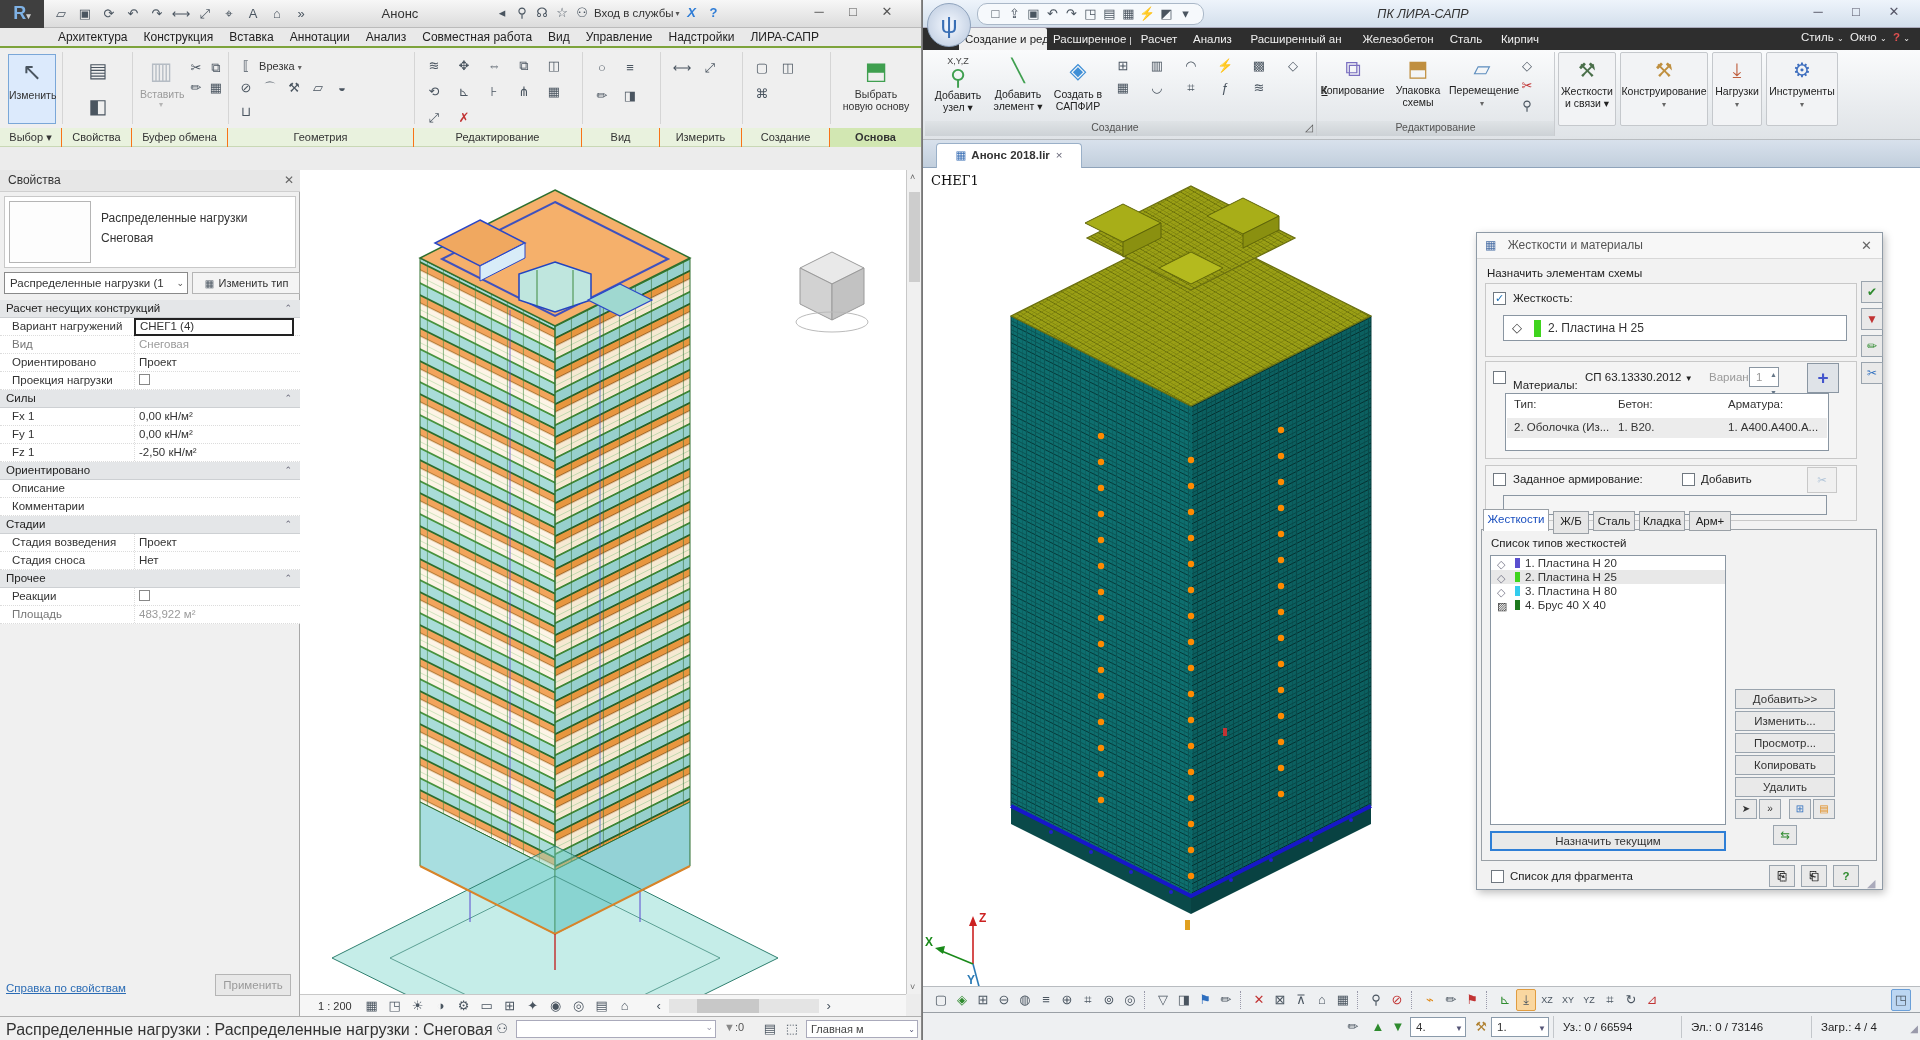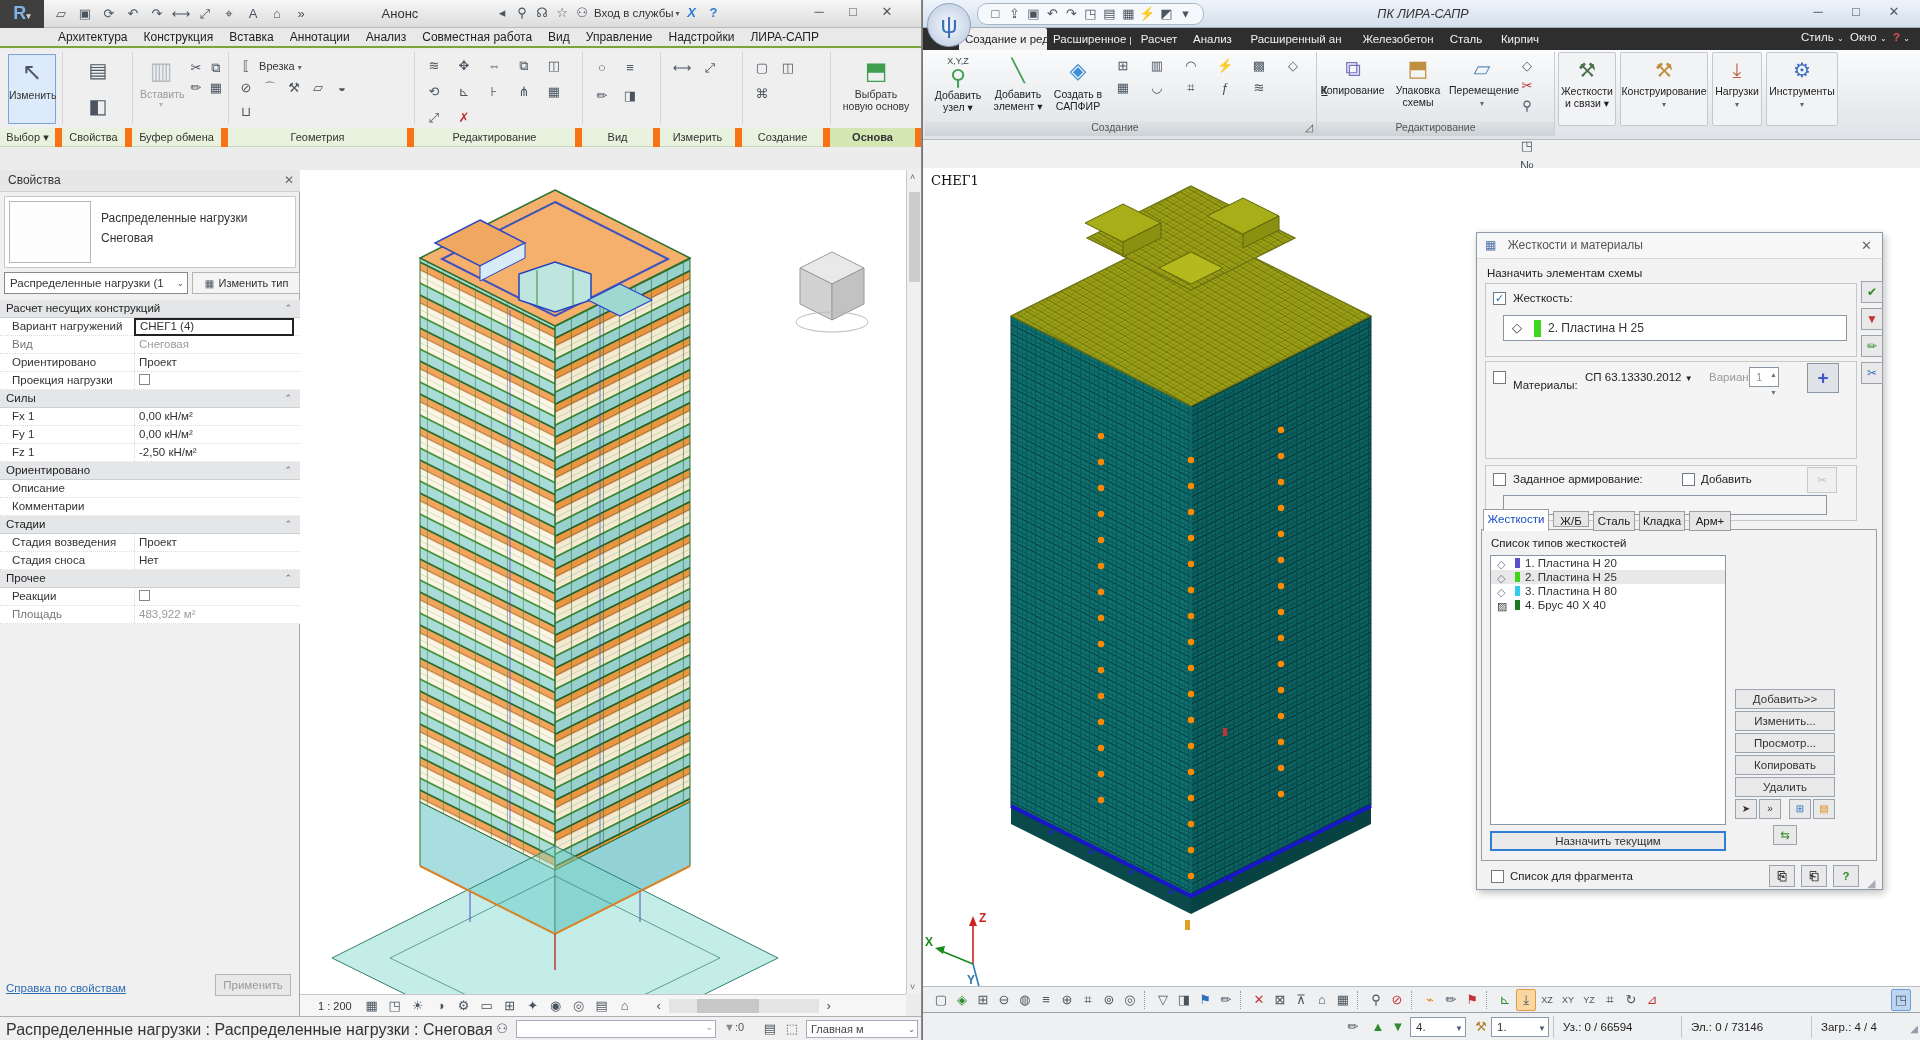--- a/index.html
+++ b/index.html
@@ -30,21 +30,21 @@
   .rv-tabs { position:absolute; left:0; top:28px; width:922px; height:20px; background:#e9e9e9;
     border-bottom:2px solid #7da33b; display:flex; align-items:center; padding-left:50px; }
   .rv-tab { padding:0 8px; font-size:12px; color:#222; height:20px; line-height:20px; }
   .rv-ribbon { position:absolute; left:0; top:50px; width:922px; height:78px; background:#efefef; }
   .rv-panel-sep { position:absolute; top:2px; height:72px; width:1px; background:#d5d5d5; }
   .bigbtn { position:absolute; text-align:center; font-size:10.5px; color:#333; }
   .bigbtn .bicon { display:block; font-size:24px; line-height:34px; color:#4a5560; }
   .rv-labels { position:absolute; left:0; top:128px; width:922px; height:19px;
     background:#e9f2de; border-bottom:1px solid #c9d8b5; display:flex; }
   .rv-label-cell { height:19px; line-height:18px; text-align:center; font-size:11px;
-    color:#333; border-right:7px solid #f97316; overflow:hidden; white-space:nowrap; }
+    color:#333; border-right:1px solid #f97316; overflow:hidden; white-space:nowrap; }
   .rv-mode { position:absolute; left:0; top:147px; width:922px; height:23px; background:#edf5e3;
     border-bottom:1px solid #c5c5c5; line-height:22px; padding-left:12px; color:#9baa9b; }
   
   #props { position:absolute; left:0; top:170px; width:300px; height:846px; background:#f0f0f0;
     border-right:1px solid #a8a8a8; }
   .pp-head { position:absolute; left:0; top:0; width:300px; height:22px; background:#e7e7e7;
     border-bottom:1px solid #cfcfcf; line-height:21px; padding-left:8px; color:#333; }
   .pp-head .x { position:absolute; right:6px; top:0; color:#666; }
   .pp-preview { position:absolute; left:4px; top:26px; width:292px; height:72px; background:#fff;
     border:1px solid #c8c8c8; }
@@ -623,20 +623,25 @@
     <div class="li-panelbtn" style="left:789px;width:50px">
       <span class="bicon" style="color:#bf5f3f">⤓</span>
       <span>Нагрузки</span><br><span style="font-size:8px;color:#666">▾</span>
     </div>
     <div class="li-panelbtn" style="left:843px;width:72px">
       <span class="bicon" style="color:#3f6fbf">⚙</span>
       <span>Инструменты</span><br><span style="font-size:8px;color:#666">▾</span>
     </div>
   </div>
 
+  <div class="li-docbar">
+    <div class="li-doctab">
+      <span class="di">▦</span><span>Анонс 2018.lir</span><span class="x">×</span>
+    </div>
+  </div>
 
   <div id="li-view">
     <div class="li-viewlabel">СНЕГ1</div>
     <svg width="998" height="818" viewBox="0 0 998 818">
       <defs>
         <pattern id="mL" width="9" height="9" patternUnits="userSpaceOnUse" patternTransform="skewY(26.6)">
           <rect width="9" height="9" fill="#0e6f6f"></rect>
           <path d="M0 0H9 M0 4.5H9" stroke="#053636" stroke-width="0.9"></path>
           <path d="M0 0V9 M4.5 0V9" stroke="#0a5656" stroke-width="0.9"></path>
         </pattern>
@@ -770,20 +775,30 @@
       <div class="dlab" style="left:36px;top:146px">Материалы:</div>
       <div class="dlab" style="left:108px;top:138px">
         <span>СП 63.13330.2012</span> <span style="font-size:8px">▼</span>
       </div>
       <div class="dlab" style="left:232px;top:138px;color:#999">Вариант</div>
       <div class="dfield" style="left:272px;top:134px;width:30px;height:20px;line-height:18px;padding-left:6px;color:#999">
         <span>1</span>
         <span class="abs" style="right:1px;top:-2px;font-size:7px;color:#678">▲<br>▼</span>
       </div>
       <div class="abs" style="left:330px;top:130px;width:32px;height:30px;background:#dfe3e8;border:1px solid #8a96a2;text-align:center;line-height:27px;font-size:19px;font-weight:bold;color:#4455cc">+</div>
+      <div class="dfield" style="left:28px;top:160px;width:324px;height:58px">
+        <span class="abs" style="left:8px;top:4px">Тип:</span>
+        <span class="abs" style="left:112px;top:4px">Бетон:</span>
+        <span class="abs" style="left:222px;top:4px">Арматура:</span>
+        <div class="abs" style="left:1px;top:24px;width:320px;height:20px;background:#ececec">
+          <span class="abs" style="left:7px;top:3px">2. Оболочка (Из...</span>
+          <span class="abs" style="left:111px;top:3px">1. В20.</span>
+          <span class="abs" style="left:221px;top:3px">1. А400.А400.А...</span>
+        </div>
+      </div>
 
       <div class="grp" style="left:8px;top:232px;width:372px;height:56px"></div>
       <span class="dcb" style="left:16px;top:240px"></span>
       <div class="dlab" style="left:36px;top:240px">Заданное армирование:</div>
       <span class="dcb" style="left:205px;top:240px"></span>
       <div class="dlab" style="left:224px;top:240px">Добавить</div>
       <div class="abs" style="left:330px;top:234px;width:30px;height:26px;background:#f0f0f0;border:1px solid #c8c8c8;text-align:center;line-height:24px;color:#b0c4d8">✂</div>
       <div class="dfield" style="left:26px;top:262px;width:324px;height:20px;background:#f5f5f5"></div>
 
       <div id="dlg-tabs"></div>
@@ -813,21 +828,21 @@
         </div>
       <div id="dlg-btns"></div>
       <div id="dlg-smallbtns"></div>
       <div class="abs" style="left:296px;top:592px;width:24px;height:20px;background:#e9e9e9;border:1px solid #9aa4ae;text-align:center;line-height:18px"><span class="g-green" id="dlg-refresh">⇆</span></div>
       <div class="abs" style="left:13px;top:598px;width:236px;height:20px;background:#e9e9e9;border:2px solid #2f7fd6;text-align:center;line-height:16px">Назначить текущим</div>
       <span class="dcb" style="left:14px;top:637px"></span>
       <div class="dlab" style="left:33px;top:637px">Список для фрагмента</div>
       <div id="dlg-footicons"></div>
       <div class="abs" style="left:390px;top:644px;color:#aab;font-size:11px">◢</div>
     <div class="dtab active" style="left: 6px; width: 66px; top: 276px;">Жесткости</div>
-        <div class="dtab" style="left: 76px; width: 36px; top: 278px; height: 16px;">Ж/Б</div>
+        <div class="dtab" style="left: 76px; width: 36px; top: 278px; height: 23px;">Ж/Б</div>
         <div class="dtab" style="left: 116px; width: 42px; top: 278px; height: 20px;">Сталь</div>
         <div class="dtab" style="left: 162px; width: 46px; top: 278px; height: 20px;">Кладка</div>
         <div class="dtab" style="left: 212px; width: 42px; top: 278px; height: 20px;">Арм+</div>
         <div class="dbtn" style="top: 456px;">Добавить&gt;&gt;</div>
         <div class="dbtn" style="top: 478px;">Изменить...</div>
         <div class="dbtn" style="top: 500px;">Просмотр...</div>
         <div class="dbtn" style="top: 522px;">Копировать</div>
         <div class="dbtn" style="top: 544px;">Удалить</div>
         <div class="abs" style="left: 258px; top: 566px; width: 22px; height: 20px; background: rgb(233, 233, 233); border: 1px solid rgb(154, 164, 174); text-align: center; line-height: 18px; font-size: 10px;"><span class="">➤</span></div>
         <div class="abs" style="left: 282px; top: 566px; width: 22px; height: 20px; background: rgb(233, 233, 233); border: 1px solid rgb(154, 164, 174); text-align: center; line-height: 18px; font-size: 10px;"><span class="">»</span></div>

